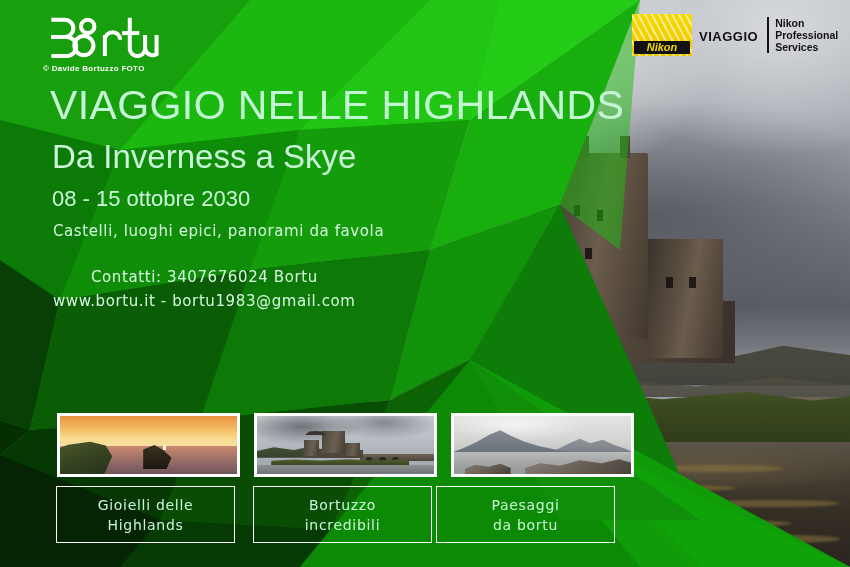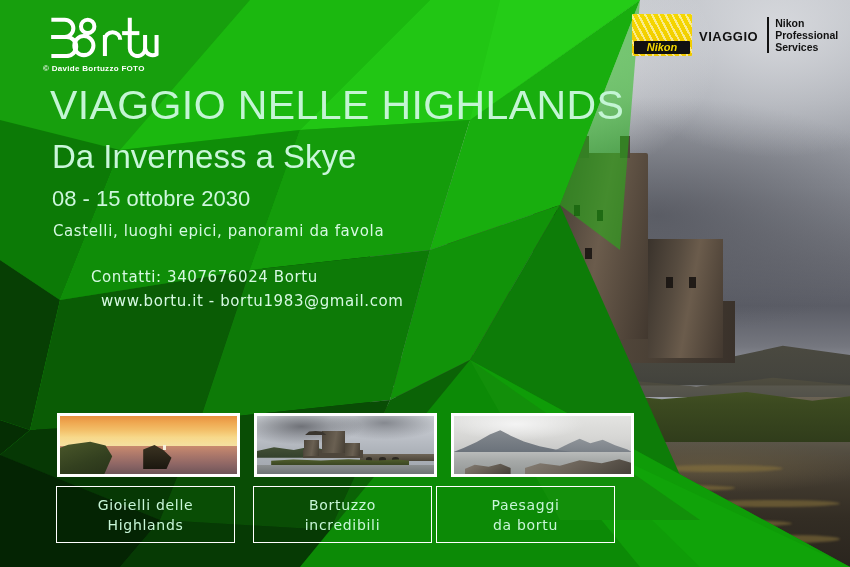--- a/index.html
+++ b/index.html
@@ -119,21 +119,21 @@
   .tagline{
     position:absolute;left:53px;top:222px;
     color:#d6f9e2;font-size:15px;letter-spacing:.6px;white-space:nowrap;
   }
   .contact1{
     position:absolute;left:53px;top:268px;
     color:#d6f9e2;font-size:15px;letter-spacing:.6px;white-space:nowrap;margin-left:38px;
   }
   .contact2{
     position:absolute;left:53px;top:292px;
-    color:#d6f9e2;font-size:15px;letter-spacing:.6px;white-space:nowrap;margin-left:48px;
+    color:#d6f9e2;font-size:15px;letter-spacing:.6px;white-space:nowrap;
   }
 
   
   .thumb{
     position:absolute;top:413px;width:177px;height:58px;
     border:3px solid #ffffff;overflow:hidden;
   }
   .t1{left:57px;} .t2{left:254px;} .t3{left:451px;}
 
   .thumb-inner{position:absolute;inset:0;}

